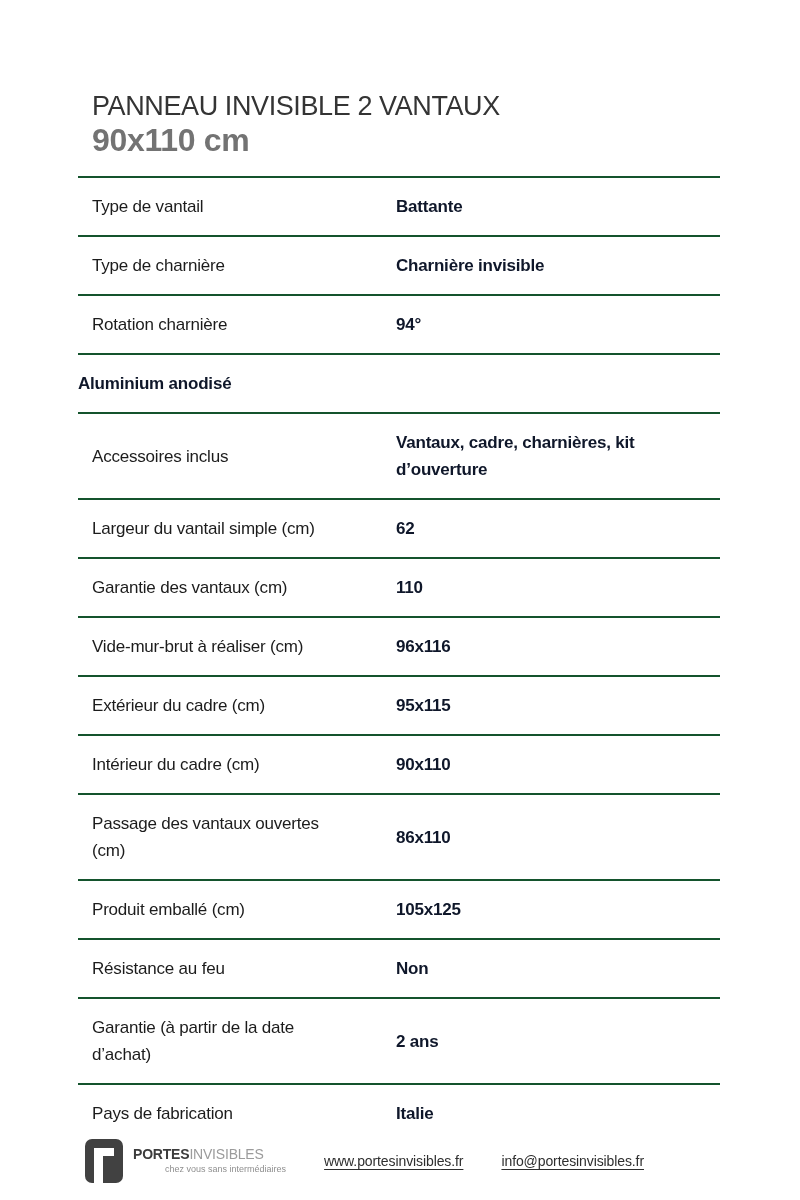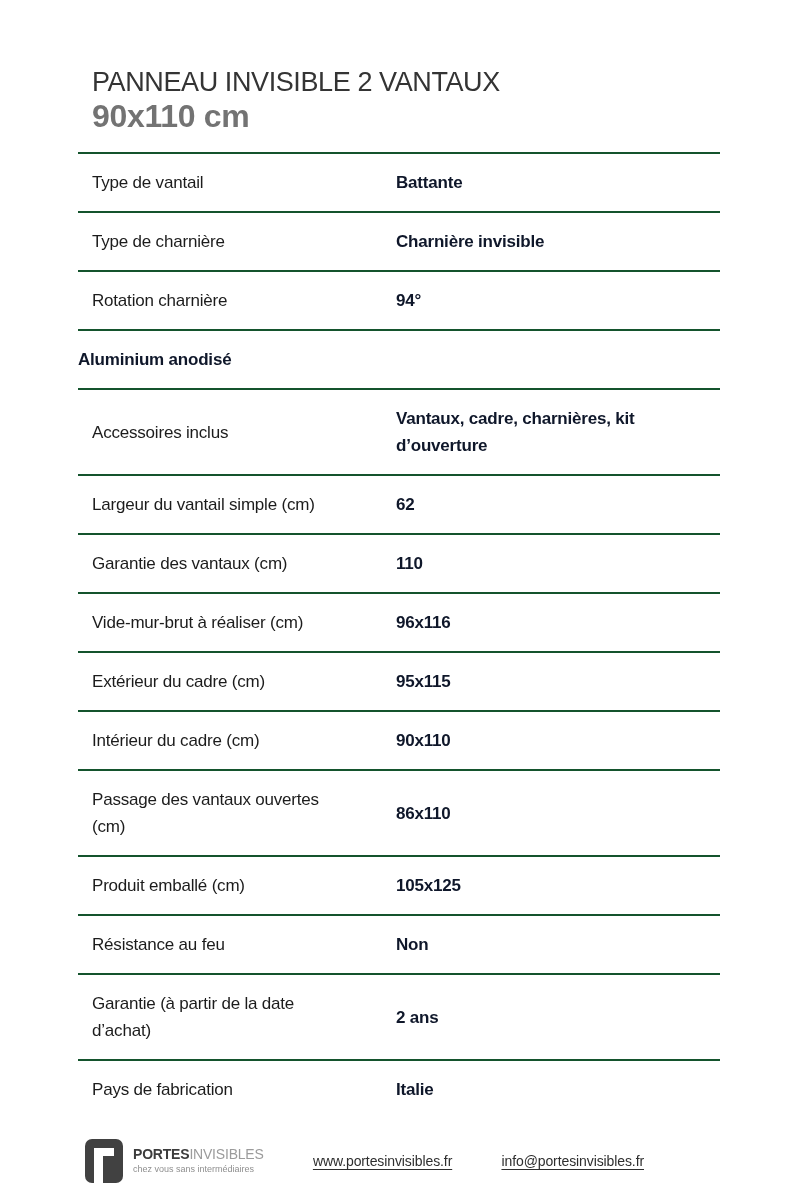--- a/index.html
+++ b/index.html
@@ -11,21 +11,21 @@
     overflow: hidden;
   }
   .page {
     width: 800px;
     height: 1200px;
     position: relative;
   }
 
   
   .header {
-    padding: 64px 80px 0 92px;
+    padding: 88px 80px 0 92px;
   }
   .title {
     font-size: 27px;
     font-weight: 400;
     letter-spacing: -0.4px;
     color: #343434;
     line-height: 36px;
     white-space: nowrap;
   }
   .subtitle {
@@ -125,20 +125,21 @@
   }
   .brand-name .secondary {
     font-weight: 400;
     color: #9b9b9b;
   }
   .brand-tagline {
     font-size: 9px;
     color: #8f8f8f;
     margin-top: 2px;
     white-space: nowrap;
+    margin-left: 32px;
   }
   .footer-link {
     font-size: 14px;
     color: #2e2e2e;
     text-decoration: underline;
     text-underline-offset: 3px;
     letter-spacing: -0.1px;
     white-space: nowrap;
     cursor: pointer;
   }

